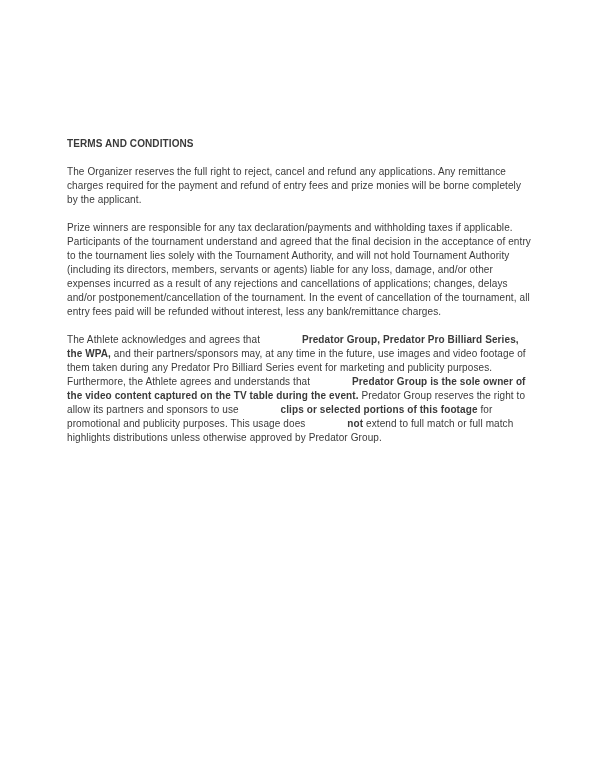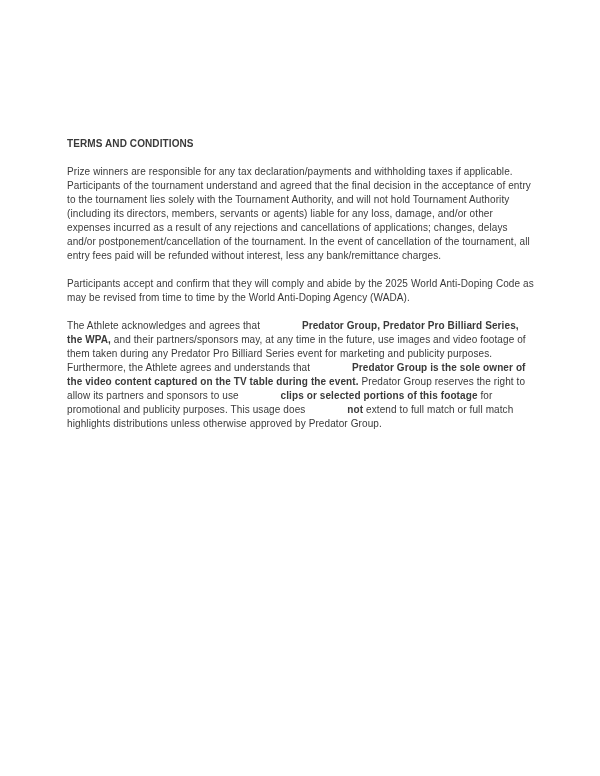--- a/index.html
+++ b/index.html
@@ -36,17 +36,17 @@
     font-weight: bold;
     margin-left: 39px;
   }
 </style>
 </head>
 <body>
 
 <div class="page" style="color: rgb(58, 58, 58); background: rgb(255, 255, 255);">
   <div class="heading">TERMS AND CONDITIONS</div>
   <div>
+      <p class="para"><span>The Organizer reserves the full right to reject, cancel and refund any applications. Any remittance charges required for the payment and refund of entry fees and prize monies will be borne completely by the applicant.</span></p>
       <p class="para"><span>Prize winners are responsible for any tax declaration/payments and withholding taxes if applicable. Participants of the tournament understand and agreed that the final decision in the acceptance of entry to the tournament lies solely with the Tournament Authority, and will not hold Tournament Authority (including its directors, members, servants or agents) liable for any loss, damage, and/or other expenses incurred as a result of any rejections and cancellations of applications; changes, delays and/or postponement/cancellation of the tournament. In the event of cancellation of the tournament, all entry fees paid will be refunded without interest, less any bank/remittance charges.</span></p>
-      <p class="para"><span>Participants accept and confirm that they will comply and abide by the 2025 World Anti-Doping Code as may be revised from time to time by the World Anti-Doping Agency (WADA).</span></p>
       <p class="para"><span>The Athlete acknowledges and agrees that </span><span class="bold">Predator Group, Predator Pro Billiard Series, the WPA,</span><span> and their partners/sponsors may, at any time in the future, use images and video footage of them taken during any Predator Pro Billiard Series event for marketing and publicity purposes.</span><br><span>Furthermore, the Athlete agrees and understands that </span><span class="bold">Predator Group is the sole owner of the video content captured on the TV table during the event.</span><span> Predator Group reserves the right to allow its partners and sponsors to use </span><span class="bold">clips or selected portions of this footage</span><span> for promotional and publicity purposes. This usage does </span><span class="bold">not</span><span> extend to full match or full match highlights distributions unless otherwise approved by Predator Group.</span></p>
     </div>
 </div>
 
 </body></html>

